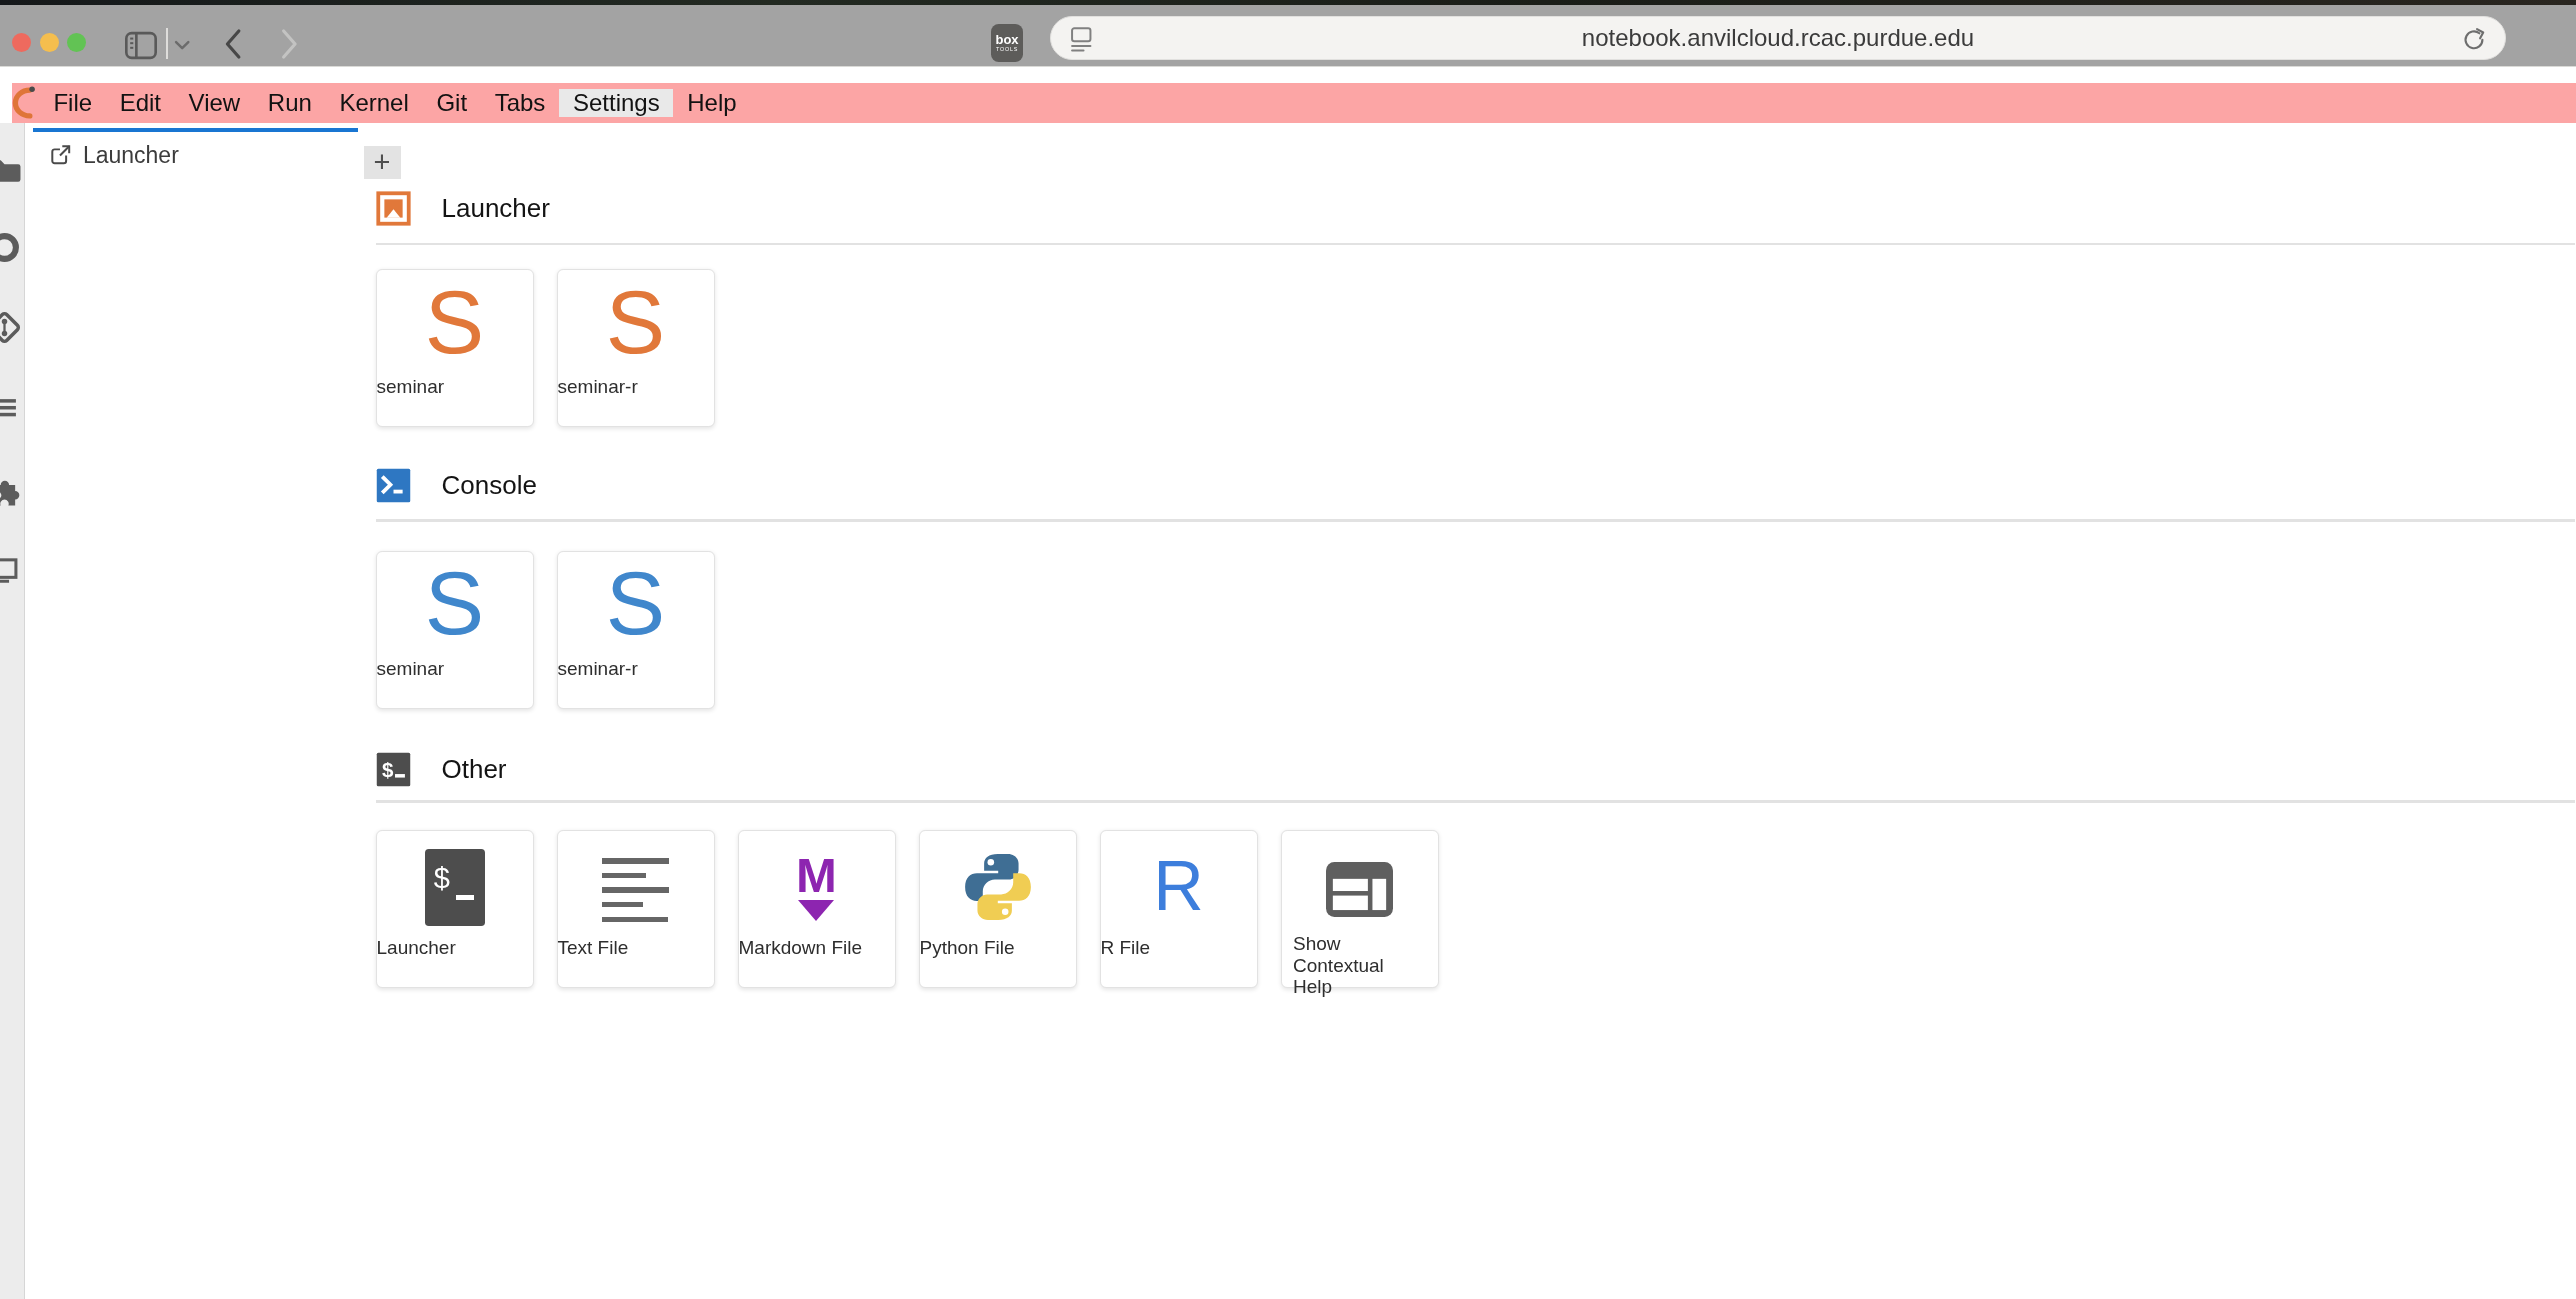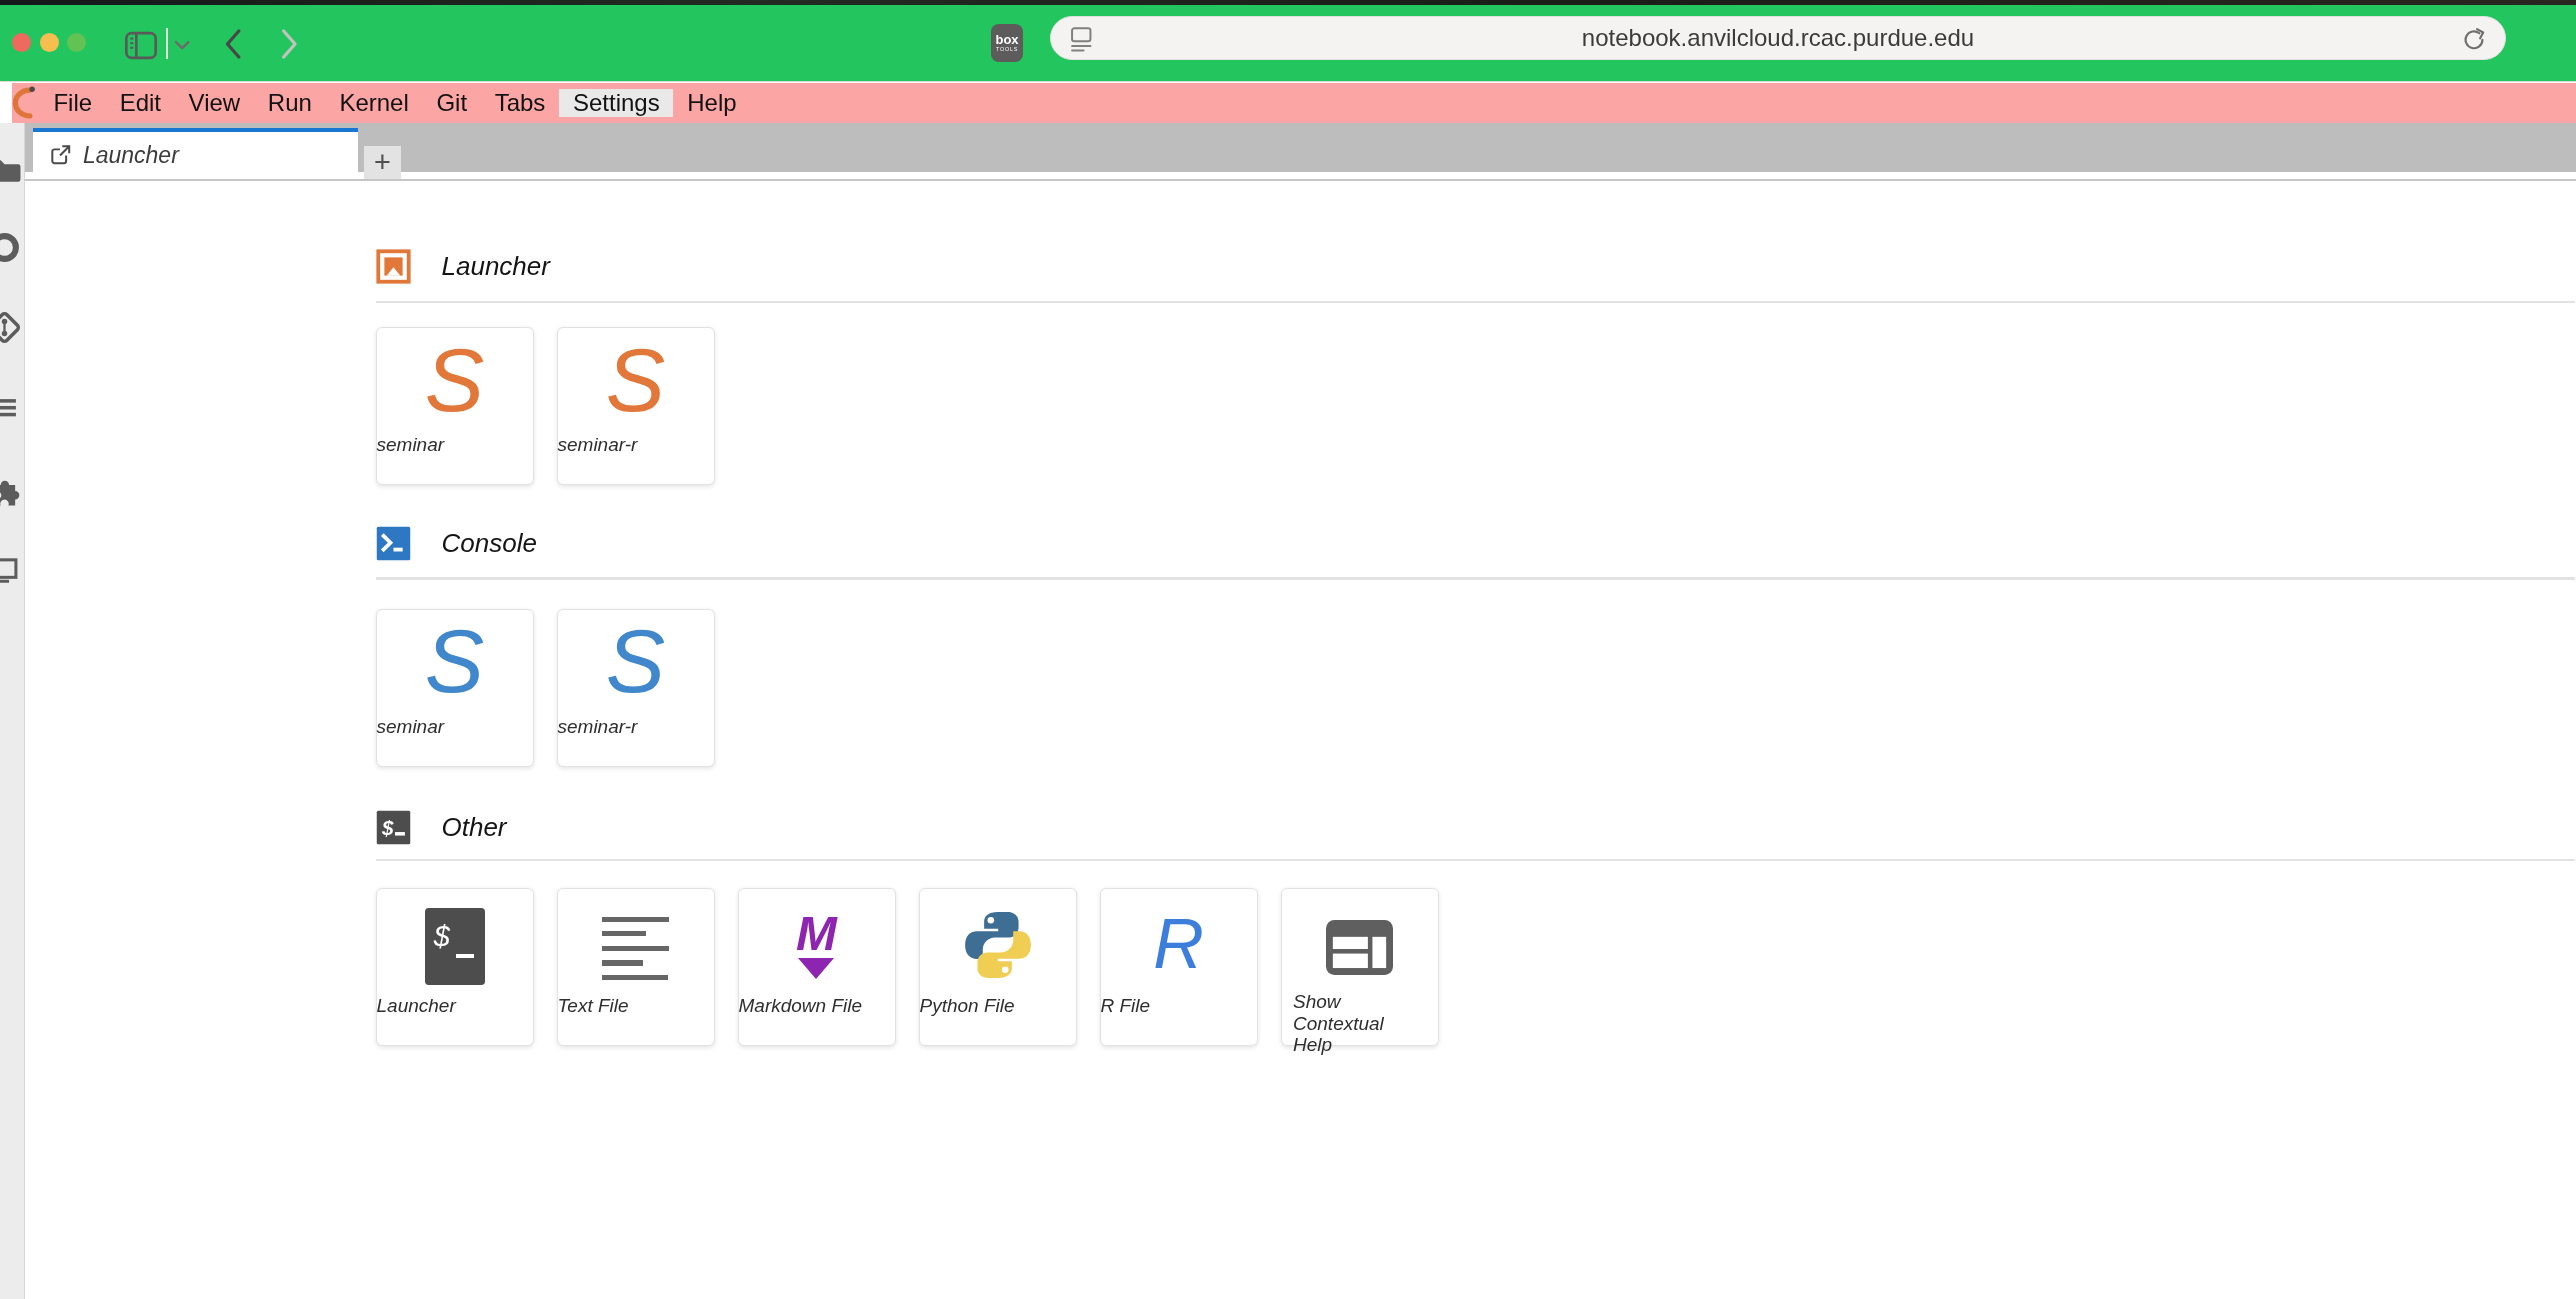--- a/index.html
+++ b/index.html
@@ -9,22 +9,22 @@
     background:#ffffff;
     -webkit-font-smoothing:antialiased;
   }
   .screen { position:relative; width:2576px; height:1299px; }
 
   
   .top-strip { position:absolute; left:0; top:0; width:100%; height:5.4px;
     background:linear-gradient(90deg,#15181a,#232a22 30%,#1a1d18 60%,#2a2620); }
 
   
-  .chrome { position:absolute; left:0; top:5.4px; width:100%; height:77px;
-    background:#22c55e; border-bottom:1.5px solid #dadad7; box-sizing:border-box; }
+  .chrome { position:absolute; left:0; top:5.4px; width:100%; height:62px;
+    background:#a3a3a3; border-bottom:1.5px solid #dadad7; box-sizing:border-box; }
   .light { position:absolute; top:27.6px; width:19px; height:19px; border-radius:50%; }
   .light.red    { left:12.3px; background:#ee6a5e; }
   .light.yellow { left:40px; background:#f5be4e; }
   .light.green  { left:67px; background:#62c354; }
 
   .chrome-icon { position:absolute; }
   .vline { position:absolute; left:166px; top:23px; width:1.5px; height:31px; background:#dedddb; }
 
   .ext-btn { position:absolute; left:991px; top:18.4px; width:32px; height:38px;
     background:#5d5c5a; border-radius:7.7px; color:#fff; text-align:center;
@@ -47,21 +47,21 @@
   .menu-items { display:flex; margin-left:27.6px; }
   .menu-item { font-size:24px; color:#121212; padding:0 13.8px;
     display:flex; align-items:center; white-space:nowrap; }
   .menu-item.active { background:#e9e9e9; }
 
   
   .app { position:absolute; left:0; top:123px; width:100%; height:1177px; display:flex; }
   .sidebar { position:relative; width:24.5px; background:#ececec;
     border-right:1.5px solid #d6d6d6; box-sizing:border-box; overflow:hidden; flex:0 0 24.5px; }
   .side-icon { position:absolute; left:-13px; width:35px; height:35px; }
-  .main { flex:1; min-width:0; display:flex; flex-direction:column;font-style:italic; }
+  .main { flex:1; min-width:0; display:flex; flex-direction:row; }
 
   .tabbar { position:relative; height:49px; background:#bdbdbd; z-index:2; }
   .tab { position:absolute; left:8.4px; top:4.6px; width:325px; height:51px;
     background:#ffffff; border-top:4.6px solid #1976d2; box-sizing:border-box;
     display:flex; align-items:center; padding-left:17px; }
   .tab .tab-label { font-size:23px; color:#3c3c3c; margin-left:11.5px; }
   .newtab-btn { position:absolute; left:339px; top:23px; width:37px; height:33px;
     background:#e3e3e3; display:flex; align-items:center; justify-content:center;
     font-size:29px; font-weight:300; color:#4f4f4f; }
   .tab-gap { height:6.9px; background:#ffffff; }

